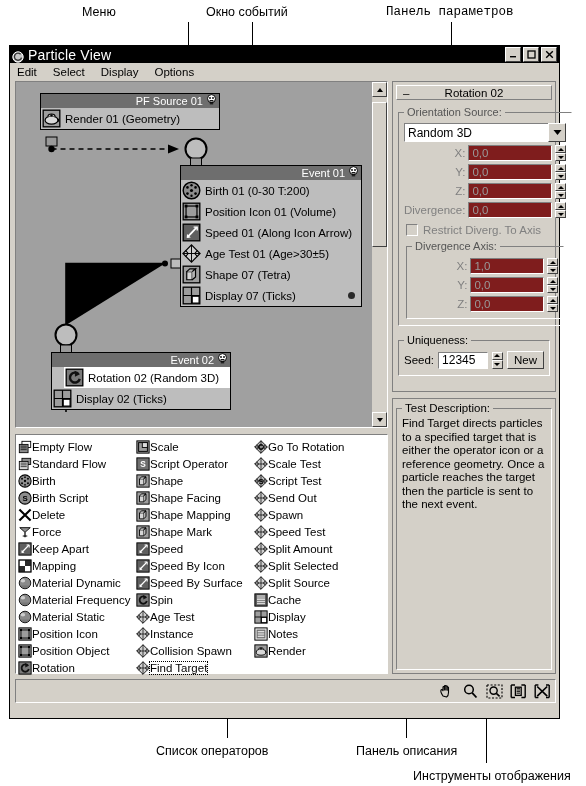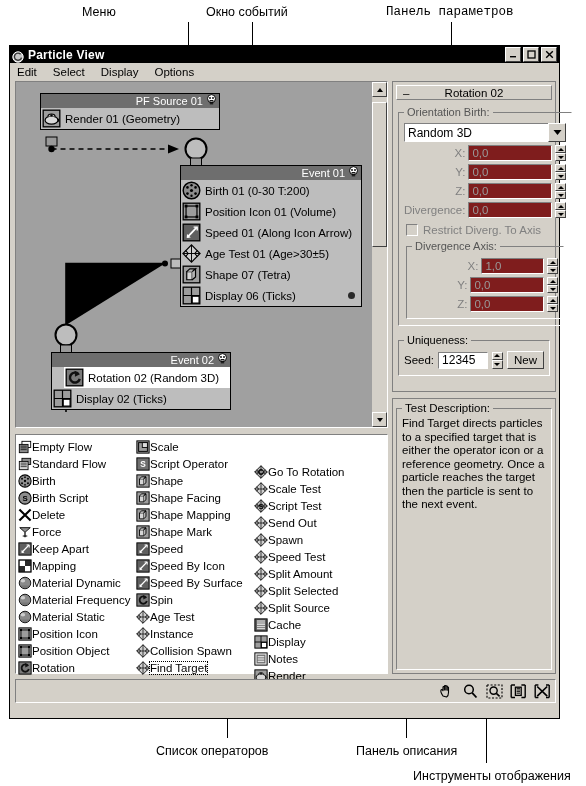--- a/index.html
+++ b/index.html
@@ -6,21 +6,21 @@
   body{width:586px;height:786px;position:relative;font-family:"Liberation Sans",sans-serif;overflow:hidden;}
 
   .callout-label{position:absolute;font-size:12.5px;color:#000;white-space:nowrap;}
   .callout-line{position:absolute;background:#000;width:1px;}
 
   
   #pv-window{position:absolute;left:9px;top:45px;width:551px;height:674px;
              background:#d4d0c8;border:1px solid #000;box-sizing:border-box;}
   #titlebar{height:17px;background:#000;display:flex;align-items:center;padding:0 2px 0 2px;}
   #title-icon{width:12px;height:12px;margin-right:4px;flex:0 0 auto;}
-  #title-text{color:#fff;font-size:12px;font-weight:bold;letter-spacing:.2px;flex:1 1 auto;}
+  #title-text{color:#fff;font-size:14px;font-weight:normal;letter-spacing:.2px;flex:1 1 auto;}
   .tb-btn{width:14px;height:13px;background:#d4d0c8;border:1px solid #fff;
           border-right-color:#404040;border-bottom-color:#404040;margin-left:2px;
           display:flex;align-items:center;justify-content:center;font-size:9px;color:#000;
           font-family:"Liberation Sans",sans-serif;line-height:1;}
 
   #menubar{height:18px;display:flex;align-items:center;padding-left:7px;gap:16px;
            background:#d4d0c8;font-size:11.5px;color:#000;}
   .menu-item{cursor:default;}
 
   
@@ -270,21 +270,21 @@
                <path d="M4 5.6 L6.6 3.2 L11.4 3.2 L8.6 5.6 M8.6 5.6 L11.4 3.2 L11.4 10 L8.6 12.4" fill="#b4b4b4" stroke="#000" stroke-width="1"></path>
                 </svg></span>
               <span>Shape 07 (Tetra)</span>
             </div>
             <div class="node-row">
               <span class="row-ico"><svg width="19" height="19" viewBox="0 0 16 16">
                   <rect x="1" y="1" width="14" height="14" fill="#9d9d9d" stroke="#000" stroke-width="1.1"></rect>
                <path d="M8 1 V15 M1 8 H15" stroke="#000" stroke-width="1"></path>
                <rect x="8.6" y="8.6" width="5.8" height="5.8" fill="#fff" stroke="#000" stroke-width="1"></rect>
                 </svg></span>
-              <span>Display 06 (Ticks)</span>
+              <span>Display 07 (Ticks)</span>
               <span class="dot-mark"></span>
             </div>
           </div>
           <div class="node" style="left: 35px; top: 270px; width: 180px;">
             <div class="node-title">
               <span class="ttxt">Event 02</span>
               <span><svg width="11" height="12" viewBox="0 0 11 12">
                   <circle cx="5.5" cy="4.6" r="4" fill="#ffffff" stroke="#000" stroke-width="1"></circle>
                   <circle cx="4" cy="4" r="0.9" fill="#000"></circle>
                   <circle cx="7" cy="4" r="0.9" fill="#000"></circle>
@@ -321,21 +321,21 @@
     </div>
 
     <div id="param-panel">
 
       <div id="roll-header">
         <span class="minus">–</span>
         <span class="rtitle">Rotation 02</span>
       </div>
 
       <fieldset class="grp">
-        <legend>Orientation Birth:</legend>
+        <legend>Orientation Source:</legend>
 
         <div class="combo">
           <span class="cval">Random 3D</span>
           <span class="cbtn">
             <svg width="9" height="7" viewBox="0 0 9 7">
                 <path d="M0.5 1 L8.5 1 L4.5 6 Z" fill="#000"></path>
               </svg>
           </span>
         </div>
 
@@ -391,21 +391,21 @@
 
         <div class="chk-row">
           <span class="chk"></span>
           <span class="fld-lbl">Restrict Diverg. To Axis</span>
         </div>
 
         <fieldset class="grp" style="margin-top:4px">
           <legend>Divergence Axis:</legend>
           <div class="fld-row">
             <span class="fld-lbl">X:</span>
-            <span class="spin-in" style="width:63px">1,0</span>
+            <span class="spin-in" style="width:74px">1,0</span>
             <span class="spinner">
                 <div>
                   <i class="sp-u"></i>
                 </div>
                 <div>
                   <i class="sp-d"></i>
                 </div>
               </span>
           </div>
           <div class="fld-row">
@@ -686,21 +686,21 @@
           </div>
           <div class="dep-item selected">
             <span class="dep-ico"><svg width="14" height="14" viewBox="0 0 16 16">
                 <path d="M8 0.8 L15.2 8 L8 15.2 L0.8 8 Z" fill="#cfcfcf" stroke="#000" stroke-width="1"></path>
       <path d="M8 0.8 L8 15.2 M0.8 8 L15.2 8" stroke="#000" stroke-width="0.8"></path>
       <path d="M3 5.4 L5.2 8 L3 10.6 M13 5.4 L10.8 8 L13 10.6" fill="none" stroke="#000" stroke-width="0.9"></path>
               </svg></span>
             <span class="dtxt">Find Target</span>
           </div>
         </div>
-        <div class="dep-col" style="width: 120px; margin-top: 25px;">
+        <div class="dep-col" style="width: 120px;">
           <div class="dep-item">
             <span class="dep-ico"><svg width="14" height="14" viewBox="0 0 16 16">
                 <path d="M8 0.8 L15.2 8 L8 15.2 L0.8 8 Z" fill="#bdbdbd" stroke="#000" stroke-width="1"></path>
       <path d="M8 0.8 L8 15.2 M0.8 8 L15.2 8" stroke="#000" stroke-width="0.8"></path>
       <path d="M3 5.4 L5.2 8 L3 10.6 M13 5.4 L10.8 8 L13 10.6" fill="none" stroke="#000" stroke-width="0.9"></path>
                 <circle cx="8" cy="8" r="3" fill="#8f8f8f" stroke="#000" stroke-width="0.9"></circle>
                <path d="M9.8 6.4 a2.3 2.3 0 1 0 .5 2.2" fill="none" stroke="#000" stroke-width="1.2"></path>
               </svg></span>
             <span class="dtxt">Go To Rotation</span>
           </div>

